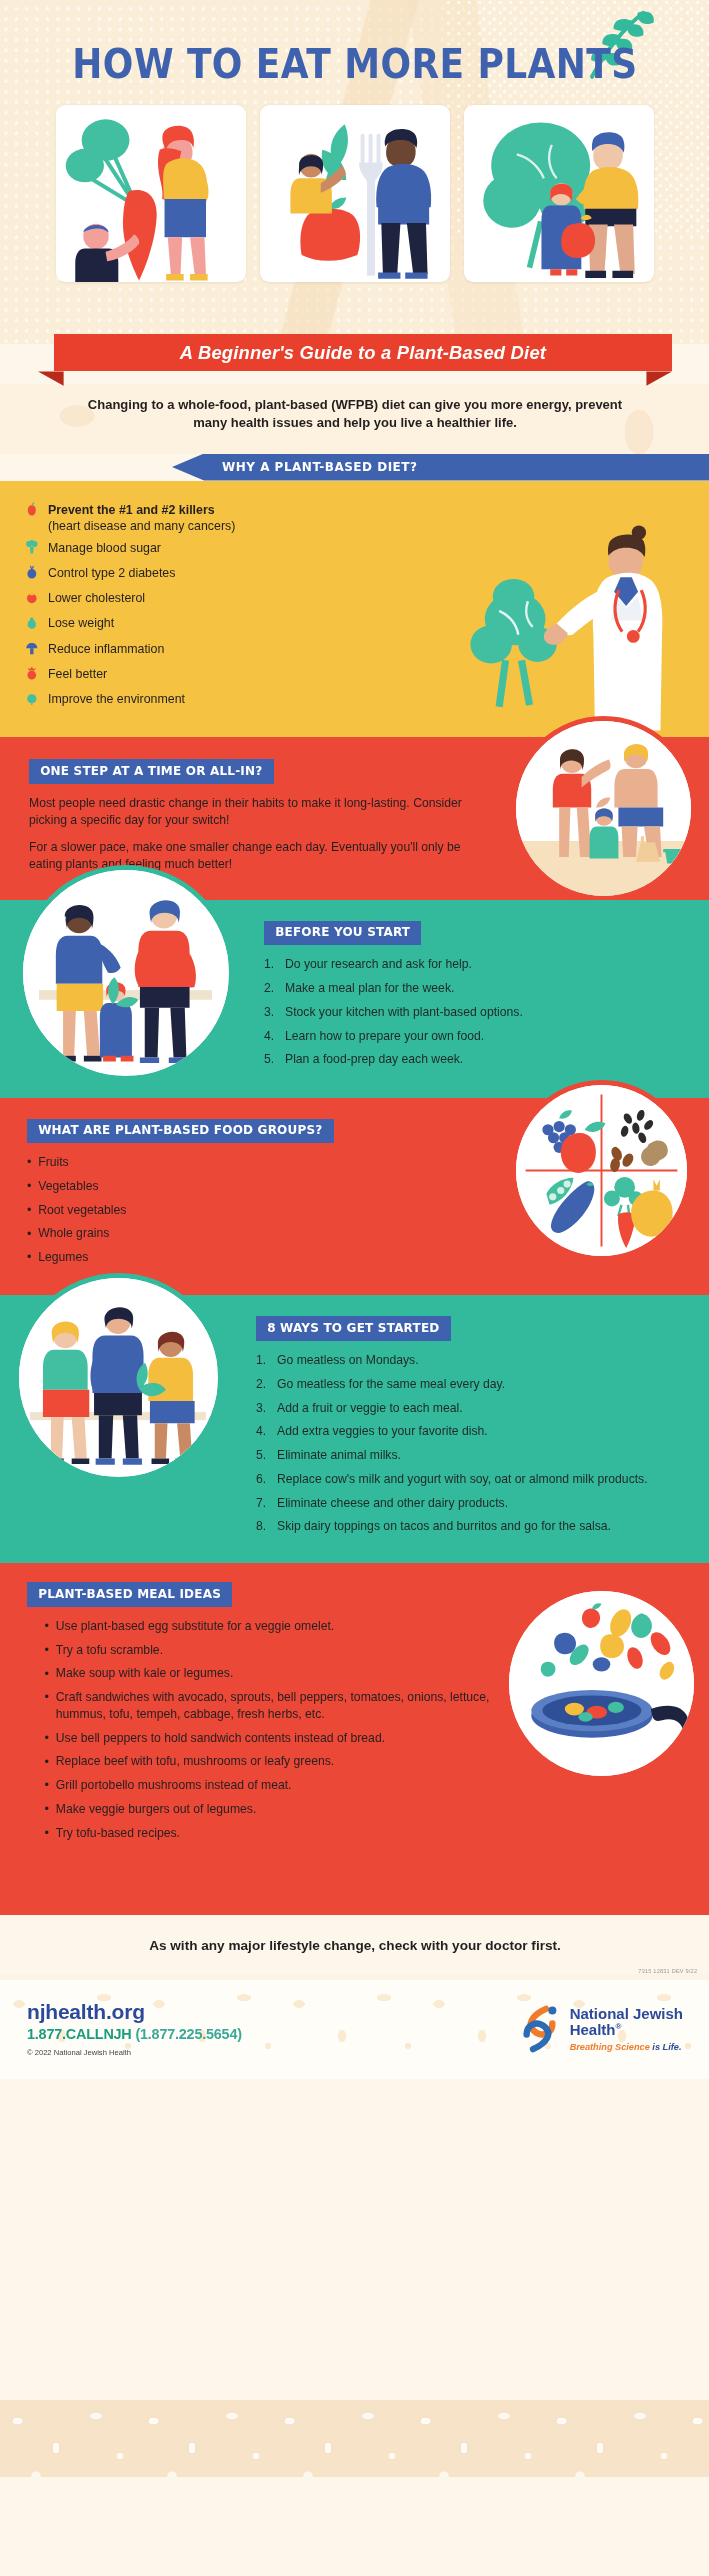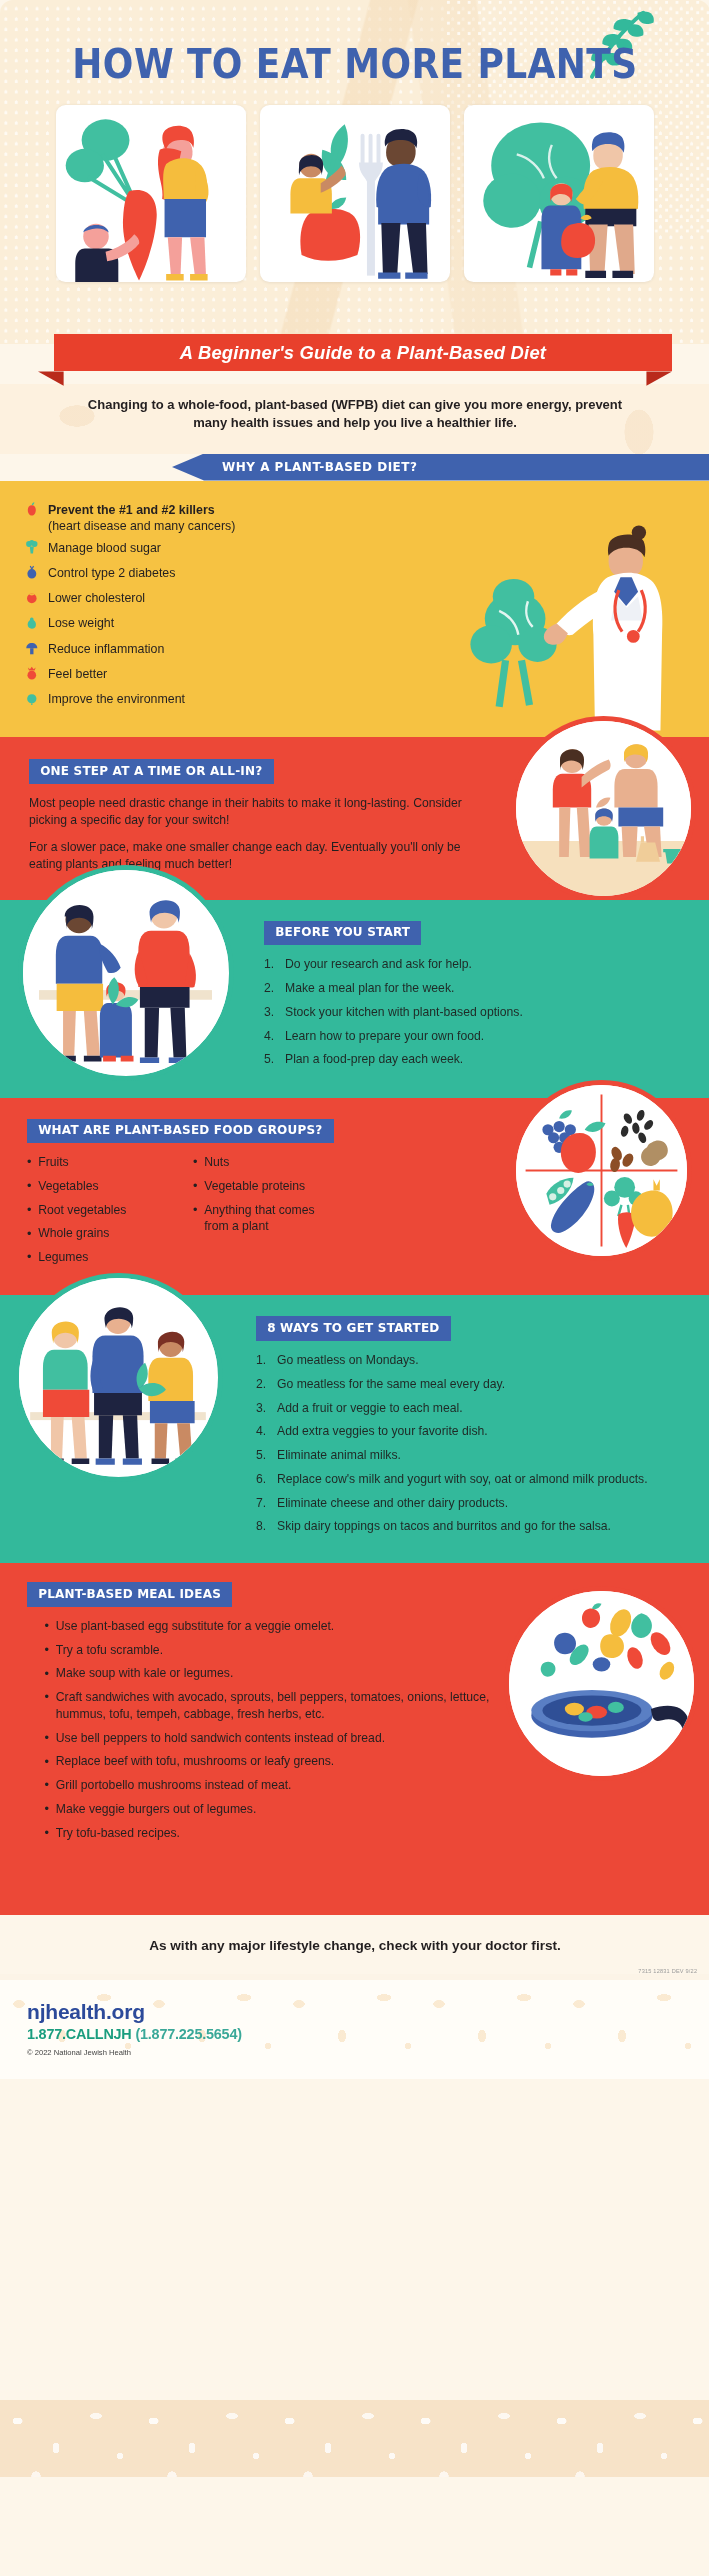--- a/index.html
+++ b/index.html
@@ -9,21 +9,20 @@
     background: #fdf6ea;
     color: #231f20;
     -webkit-font-smoothing: antialiased;
   }
   #page {
     position: relative;
     width: 710px;
     height: 2576px;
     overflow: hidden;
     background: #fdf6ea;
-    border-radius: 13px;
   }
 
   
   .pattern {
     position: absolute; left:0; right:0;
     background-color: #f7e3c8;
     background-image:
       radial-gradient(ellipse 10.4px 7.2px at 17.6px 21px, rgba(255,255,255,.85) 0 47%, transparent 48%),
       radial-gradient(ellipse 7.2px 11.2px at 56px 48px, rgba(255,255,255,.8) 0 47%, transparent 48%),
       radial-gradient(ellipse 12.8px 6.4px at 96px 16px, rgba(255,255,255,.75) 0 47%, transparent 48%),
@@ -533,25 +532,20 @@
 
   <div class="sec sec-red" style="padding:21px 232px 22.4px 27px; min-height:177px;">
     <div class="inline-label">WHAT ARE PLANT-BASED FOOD GROUPS?</div>
     <div style="display:flex; gap:29px;">
       <ul class="dot" style="width:137px;">
         <li>Fruits</li>
         <li>Vegetables</li>
         <li>Root vegetables</li>
         <li>Whole grains</li>
         <li>Legumes</li>
-      </ul>
-      <ul class="dot" style="width:144px;">
-        <li>Nuts</li>
-        <li>Vegetable proteins</li>
-        <li>Anything that comes from a plant</li>
       </ul>
     </div>
 
     <div class="circle-img circ-ring-red" style="right:17.6px; top:-17.6px; width:181px; height:181px;">
       <svg width="171" height="171" viewBox="0 0 214 214">
         <rect width="214" height="214" fill="#fff"></rect>
         <path d="M107 12 V202 M12 107 H202" stroke="#ef4a38" stroke-width="2.4"></path>
 
         <circle cx="40" cy="56" r="7" fill="#3f62ae"></circle>
           <circle cx="54" cy="52" r="7" fill="#3f62ae"></circle>
@@ -704,16 +698,32 @@
 
     <div>
       <div class="njh-url">njhealth.org</div>
       <div class="njh-phone">
         <span>1.877.CALLNJH</span>
         <span class="alt">(1.877.225.5654)</span>
       </div>
       <div class="njh-copy">© 2022 National Jewish Health</div>
     </div>
 
+    <div class="logo-row">
+      <svg width="45" height="50" viewBox="0 0 56 62">
+        <path d="M36 6 C18 14 12 26 22 34 C32 42 44 36 44 24" stroke="#ef7c2a" stroke-width="8" fill="none" stroke-linecap="round"></path>
+        <path d="M20 56 C38 48 44 36 34 28 C24 20 12 26 12 38" stroke="#2c6cb5" stroke-width="8" fill="none" stroke-linecap="round"></path>
+        <circle cx="44" cy="8" r="5" fill="#2c6cb5"></circle>
+      </svg>
+      <div>
+        <div class="logo-txt-1">National Jewish</div>
+        <div class="logo-txt-1">
+          <span>Health</span><span style="font-size:8px; vertical-align:super;">®</span>
+        </div>
+        <div class="logo-tag">
+          <span>Breathing Science </span><i>is Life.</i>
+        </div>
+      </div>
+    </div>
   </div>
 
 </div>
 
 
 </body></html>

